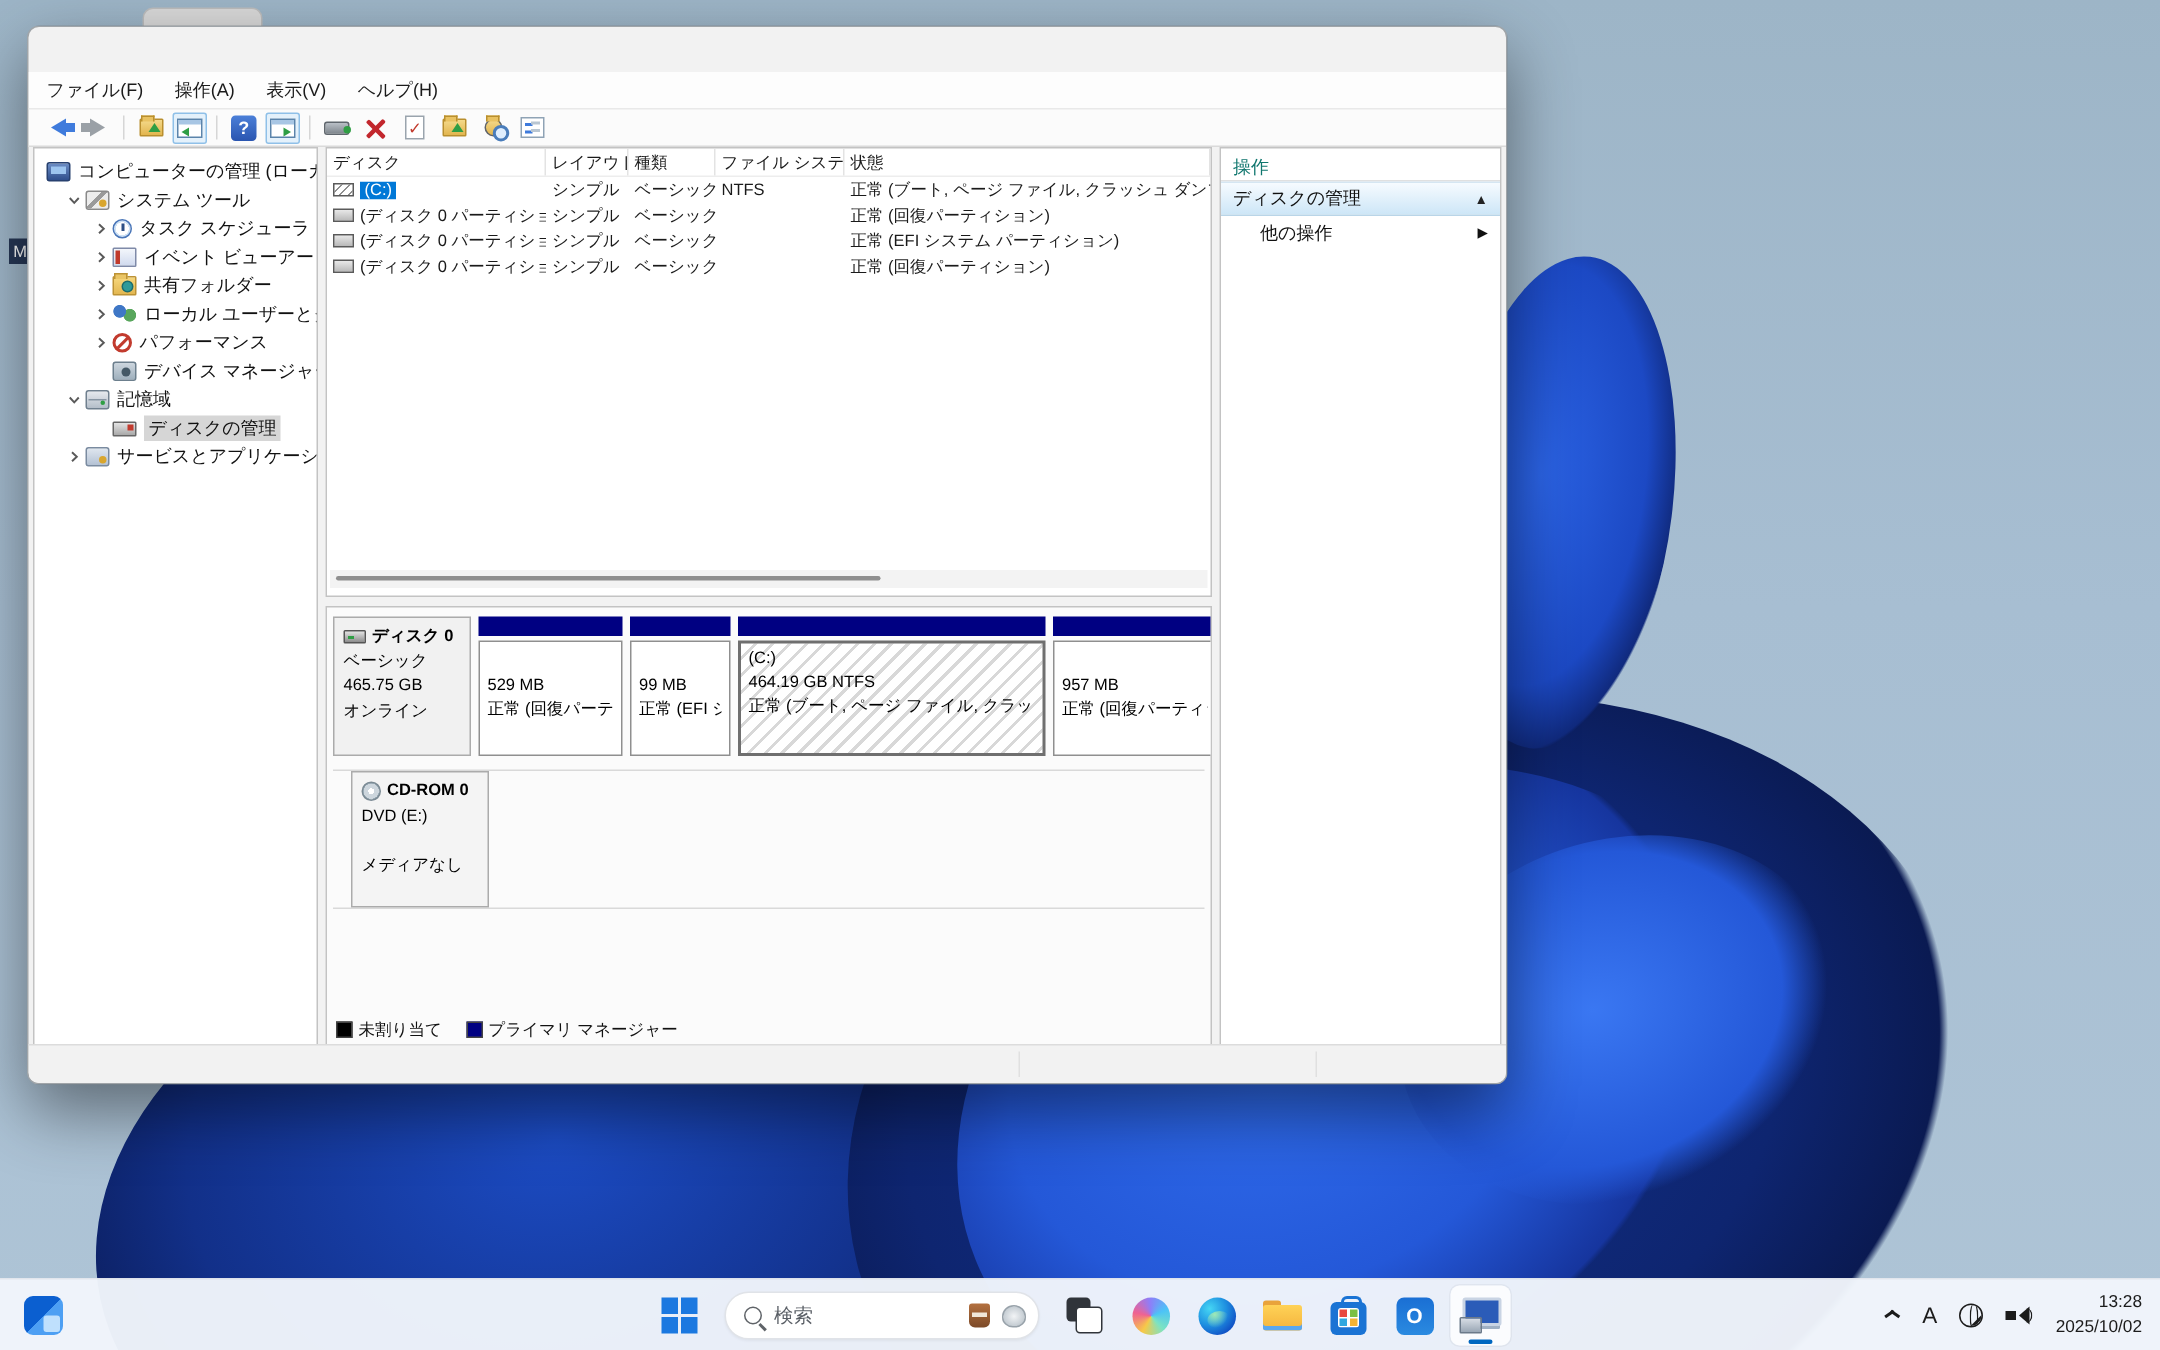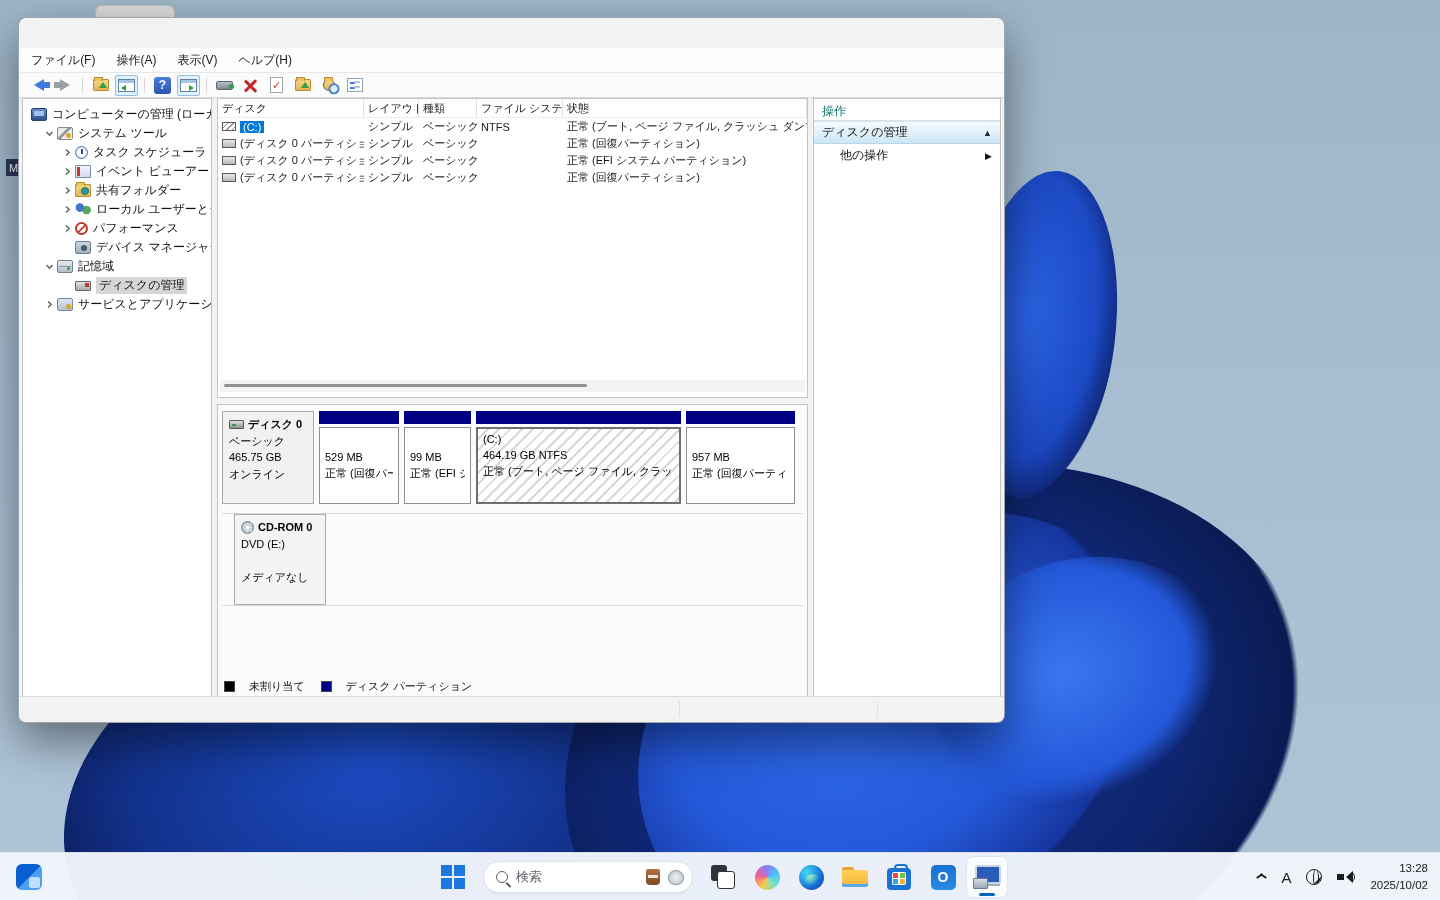--- a/index.html
+++ b/index.html
@@ -133,30 +133,30 @@
   
   .drow { display:flex; height:93px; }
   .dlabel { width:92px; border:1px solid #ababab; background:#f1f1f1; padding:4px 6px; font-size:11px; line-height:1.5; overflow:hidden; }
   .dname { font-weight:bold; display:flex; align-items:center; gap:4px; white-space:nowrap; }
   .ic-disk-sm { width:15px; height:9px; background:linear-gradient(#e3e3e3,#8d8d8d); border:1px solid #555; border-radius:1px; position:relative; flex:none; }
   .ic-disk-sm::after { content:""; position:absolute; left:2px; top:3px; width:4px; height:2px; background:#2f9e44; }
   .ic-cd { width:13px; height:13px; border-radius:50%; flex:none;
     background:radial-gradient(circle,#fff 0 2px,#cdd6dd 2px 5px,#9fb0bb 5px 6.5px); border:1px solid #7b8a94; }
   .parts { flex:1; display:flex; gap:5px; margin-left:5px; min-width:0; }
   .part { display:flex; flex-direction:column; flex:none; }
-  .pw1{width:80px;} .pw2{width:67px;} .pw3{width:205px;} .pw4{width:109px;}
+  .pw1{width:96px;} .pw2{width:67px;} .pw3{width:205px;} .pw4{width:109px;}
   .pbar { height:13px; background:#000082; }
   .pbody { flex:1; margin-top:3px; border:1px solid #8f8f8f; background:#fff; padding:2px 5px;
     font-size:11px; line-height:1.45; overflow:hidden; display:flex; flex-direction:column; justify-content:center; }
   .pbody div { white-space:nowrap; overflow:hidden; }
   .part.selected .pbody { border:2px solid #6f6f6f; justify-content:flex-start; padding-top:3px;
     background:repeating-linear-gradient(135deg,#ffffff 0 6px,#d8d8d8 6px 8px); }
   .cdrow { margin-top:9px; border-top:1px solid #d9d9d9; border-bottom:1px solid #d9d9d9; }
   .legend { position:absolute; left:6px; bottom:3px; display:flex; gap:16px; font-size:11px; align-items:center; color:#111; }
-  .lg { display:flex; gap:14px; align-items:center; }
+  .lg { display:flex; gap:4px; align-items:center; }
   .sw { width:11px; height:11px; border:1px solid #444; }
   .sw-unalloc { background:#000000; } .sw-primary { background:#000082; }
 
   
   .ap-title { height:22px; padding:4px 8px 0; font-size:12px; color:#0f766e; border-bottom:1px solid #e0e0e0; }
   .ap-bar { height:23px; display:flex; align-items:center; padding:0 8px; font-size:12px; color:#111;
     background:linear-gradient(#f6fbff,#cde6f7); border-top:1px solid #d5e6f2; border-bottom:1px solid #b9d5e8; }
   .ap-bar .lbl { flex:1; }
   .ap-caret { font-size:9px; color:#222; }
   .ap-item { height:23px; display:flex; align-items:center; padding:0 8px 0 26px; font-size:12px; color:#111; }
@@ -500,21 +500,21 @@
             </div>
           </div>
 
           <div class="legend">
             <div class="lg">
               <span class="sw sw-unalloc"></span>
               <span>未割り当て</span>
             </div>
             <div class="lg">
               <span class="sw sw-primary"></span>
-              <span>ディスク パーティション</span>
+              <span>プライマリ マネージャー</span>
             </div>
           </div>
         </div>
       </div>
 
       <div class="pane action-pane">
         <div class="ap-title">操作</div>
         <div class="ap-bar">
           <span class="lbl">ディスクの管理</span>
           <span class="ap-caret">▲</span>

